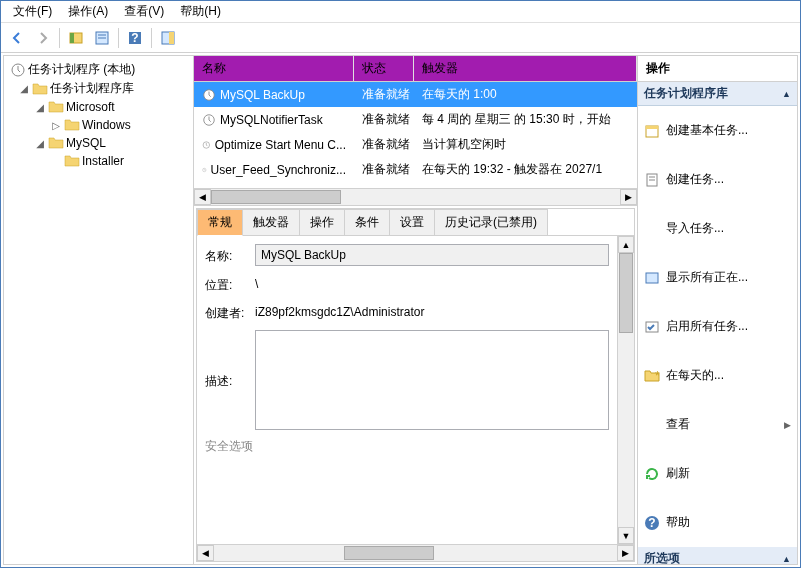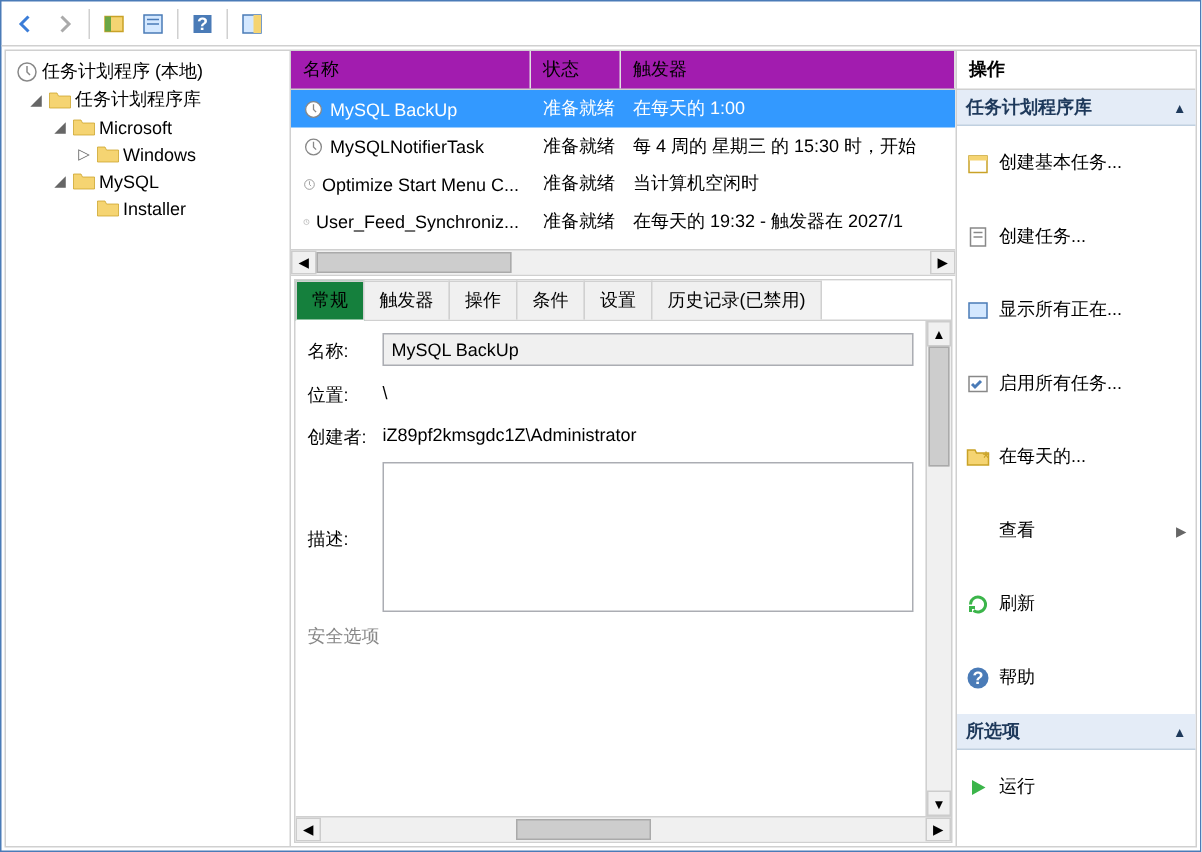--- a/index.html
+++ b/index.html
@@ -39,21 +39,21 @@
 .list-row.selected { background: #3399ff; color: #fff; }
 .list-cell { padding: 2px 8px; white-space: nowrap; overflow: hidden; display: flex; align-items: center; gap: 4px; }
 .clock-icon { width: 14px; height: 14px; }
 .hscroll { height: 17px; border-top: 1px solid #d0d0d0; display: flex; background: #f0f0f0; }
 .hscroll-btn { width: 17px; display: flex; align-items: center; justify-content: center; background: #f0f0f0; border: 1px solid #ccc; font-size: 9px; }
 .hscroll-track { flex: 1; position: relative; }
 .hscroll-thumb { position: absolute; left: 0; top: 1px; bottom: 1px; width: 130px; background: #cdcdcd; border: 1px solid #aaa; }
 .detail-panel { flex: 1; display: flex; flex-direction: column; overflow: hidden; margin: 2px; border: 1px solid #d0d0d0; }
 .tabs { display: flex; border-bottom: 1px solid #d0d0d0; background: #fff; }
 .tab { padding: 4px 10px; border: 1px solid #d0d0d0; border-bottom: none; margin-right: -1px; background: #f0f0f0; cursor: default; }
-.tab.active { background: #15803d; border-bottom: 1px solid #fff; margin-bottom: -1px; }
+.tab.active { background: #fdba74; border-bottom: 1px solid #fff; margin-bottom: -1px; }
 .tab-content { flex: 1; display: flex; overflow: hidden; }
 .form-area { flex: 1; padding: 8px; overflow: hidden; }
 .form-row { display: flex; align-items: center; margin-bottom: 8px; }
 .form-label { width: 50px; padding-top: 3px; }
 .form-control { flex: 1; border: 1px solid #abadb3; padding: 3px 5px; background: #fff; }
 .form-control.ro { background: #f0f0f0; }
 .form-text { padding: 3px 0; }
 .form-textarea { height: 100px; resize: none; }
 .vscroll { width: 17px; border-left: 1px solid #d0d0d0; background: #f0f0f0; display: flex; flex-direction: column; }
 .vscroll-btn { height: 17px; display: flex; align-items: center; justify-content: center; border: 1px solid #ccc; font-size: 9px; }
@@ -67,20 +67,26 @@
 .action-section-toggle { font-size: 9px; color: #1e395b; }
 .action-item { padding: 16px 6px; display: flex; align-items: center; gap: 6px; cursor: default; }
 .action-icon { width: 16px; height: 16px; display: inline-flex; align-items: center; justify-content: center; flex-shrink: 0; }
 .action-submenu { margin-left: auto; font-size: 9px; color: #666; }
 </style>
 </head>
 <body>
 
 <div class="window">
 
+  <div class="menubar">
+    <div class="menu-item">文件(F)</div>
+    <div class="menu-item">操作(A)</div>
+    <div class="menu-item">查看(V)</div>
+    <div class="menu-item">帮助(H)</div>
+  </div>
 
   <div class="toolbar">
     <div class="tool-btn">
         <svg width="16" height="16">
           <path d="M10 3l-5 5 5 5" stroke="#3b7dd8" stroke-width="2" fill="none"></path>
         </svg>
       </div>
     <div class="tool-btn">
         <svg width="16" height="16">
           <path d="M6 3l5 5-5 5" stroke="#aaa" stroke-width="2" fill="none"></path>
@@ -307,20 +313,24 @@
               <span class="action-icon">
                 <svg viewBox="0 0 16 16">
                   <rect x="3" y="2" width="10" height="12" fill="#fff" stroke="#888"></rect>
                   <line x1="5" y1="5" x2="11" y2="5" stroke="#888"></line>
                   <line x1="5" y1="8" x2="11" y2="8" stroke="#888"></line>
                 </svg>
               </span>
               <span>创建任务...</span>
             </div>
             <div class="action-item">
+              <span class="action-icon"></span>
+              <span>导入任务...</span>
+            </div>
+            <div class="action-item">
               <span class="action-icon">
                 <svg viewBox="0 0 16 16">
                   <rect x="2" y="3" width="12" height="10" fill="#d4e8ff" stroke="#4a7bb7"></rect>
                 </svg>
               </span>
               <span>显示所有正在...</span>
             </div>
             <div class="action-item">
               <span class="action-icon">
                 <svg viewBox="0 0 16 16">

